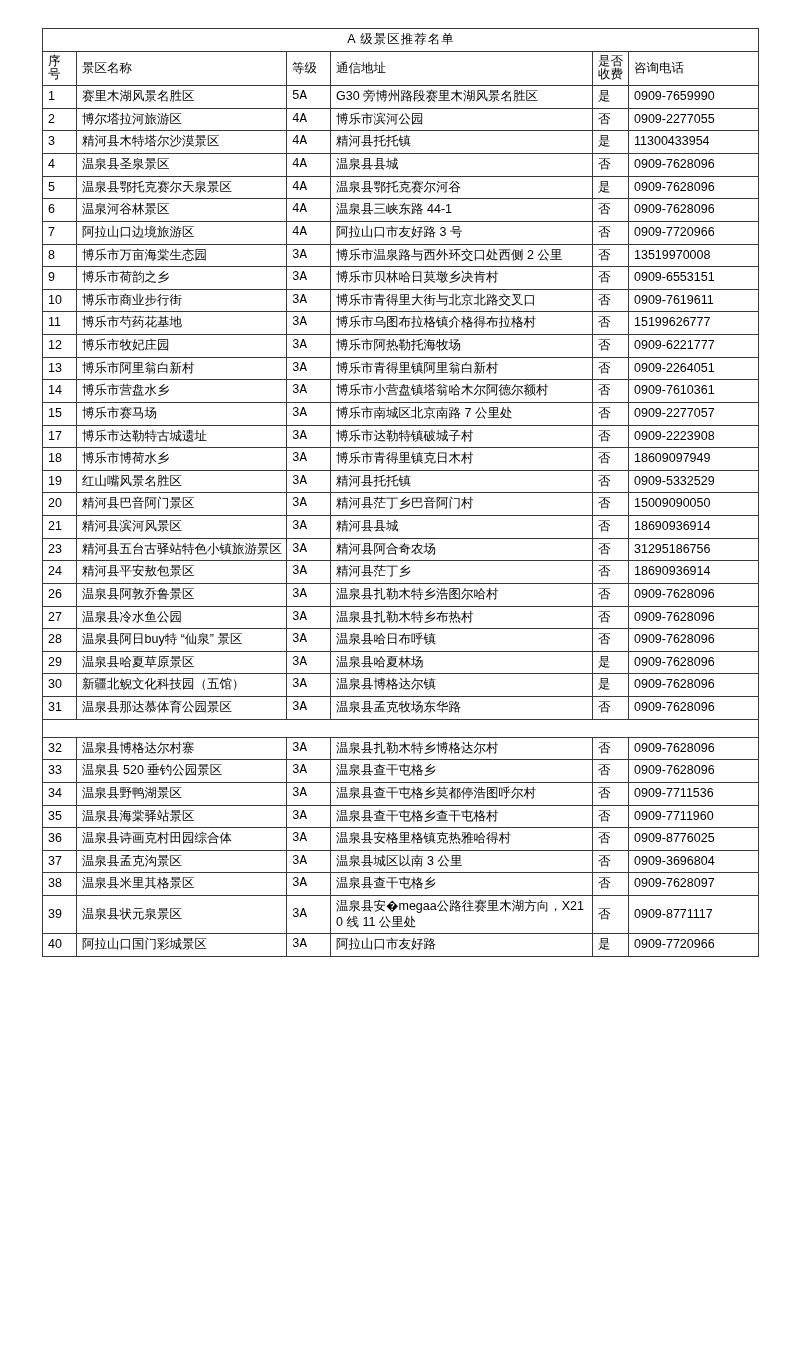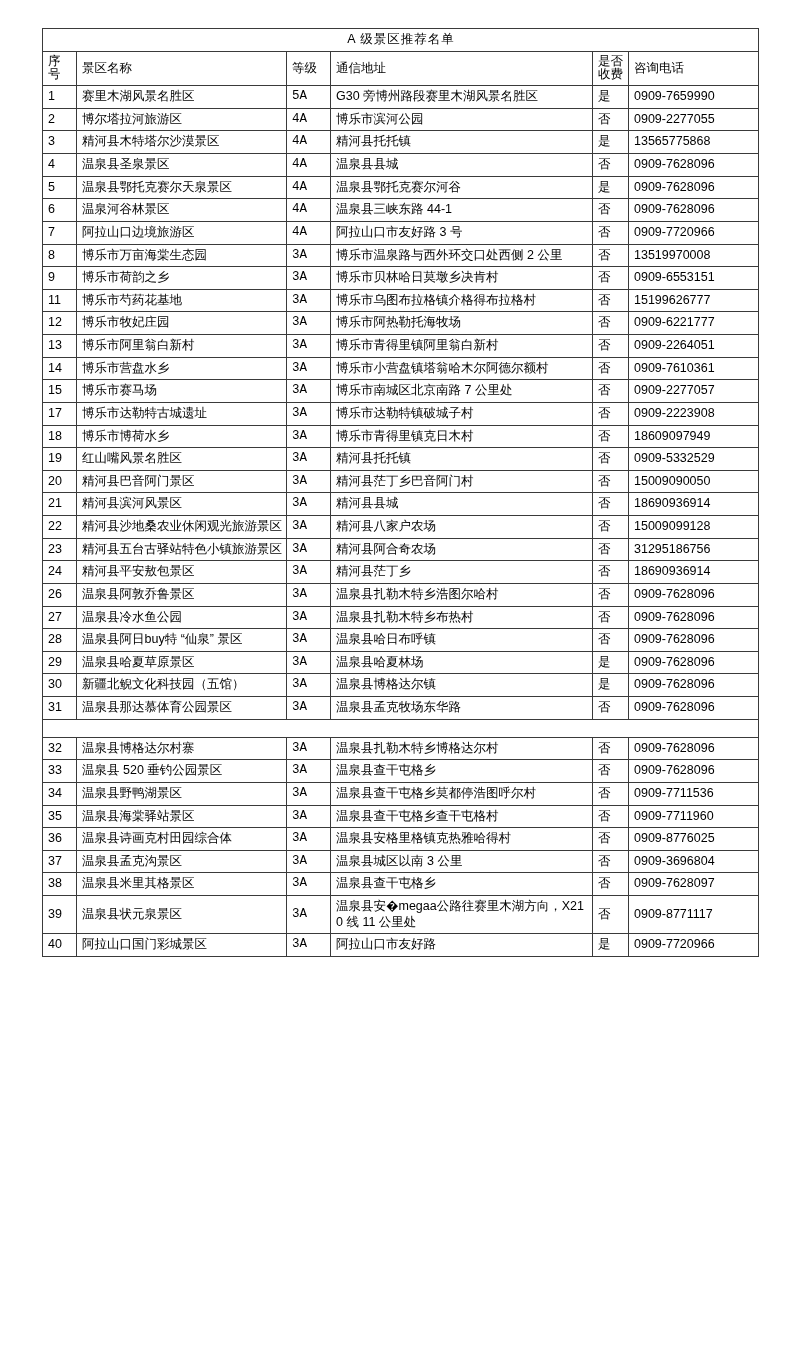--- a/index.html
+++ b/index.html
@@ -113,21 +113,21 @@
           <td class="">博乐市滨河公园</td>
           <td class="fee">否</td>
           <td class="tel">0909-2277055</td>
         </tr>
         <tr>
           <td class="seq">3</td>
           <td class="">精河县木特塔尔沙漠景区</td>
           <td class="level">4A</td>
           <td class="">精河县托托镇</td>
           <td class="fee">是</td>
-          <td class="tel">13565775868</td>
+          <td class="tel">11300433954</td>
         </tr>
         <tr>
           <td class="seq">4</td>
           <td class="">温泉县圣泉景区</td>
           <td class="level">4A</td>
           <td class="">温泉县县城</td>
           <td class="fee">否</td>
           <td class="tel">0909-7628096</td>
         </tr>
         <tr>
@@ -164,20 +164,28 @@
         </tr>
         <tr>
           <td class="seq">9</td>
           <td class="">博乐市荷韵之乡</td>
           <td class="level">3A</td>
           <td class="">博乐市贝林哈日莫墩乡决肯村</td>
           <td class="fee">否</td>
           <td class="tel">0909-6553151</td>
         </tr>
         <tr>
+          <td class="seq">10</td>
+          <td class="">博乐市商业步行街</td>
+          <td class="level">3A</td>
+          <td class="">博乐市青得里大街与北京北路交叉口</td>
+          <td class="fee">否</td>
+          <td class="tel">0909-7619611</td>
+        </tr>
+        <tr>
           <td class="seq">11</td>
           <td class="">博乐市芍药花基地</td>
           <td class="level">3A</td>
           <td class="">博乐市乌图布拉格镇介格得布拉格村</td>
           <td class="fee">否</td>
           <td class="tel">15199626777</td>
         </tr>
         <tr>
           <td class="seq">12</td>
           <td class="">博乐市牧妃庄园</td>
@@ -242,28 +250,20 @@
           <td class="fee">否</td>
           <td class="tel">15009090050</td>
         </tr>
         <tr>
           <td class="seq">21</td>
           <td class="">精河县滨河风景区</td>
           <td class="level">3A</td>
           <td class="">精河县县城</td>
           <td class="fee">否</td>
           <td class="tel">18690936914</td>
-        </tr>
-        <tr class="tall">
-          <td class="seq">22</td>
-          <td class="">精河县沙地桑农业休闲观光旅游景区</td>
-          <td class="level">3A</td>
-          <td class="">精河县八家户农场</td>
-          <td class="fee">否</td>
-          <td class="tel">15009099128</td>
         </tr>
         <tr class="tall">
           <td class="seq">23</td>
           <td class="">精河县五台古驿站特色小镇旅游景区</td>
           <td class="level">3A</td>
           <td class="">精河县阿合奇农场</td>
           <td class="fee">否</td>
           <td class="tel">31295186756</td>
         </tr>
         <tr>

